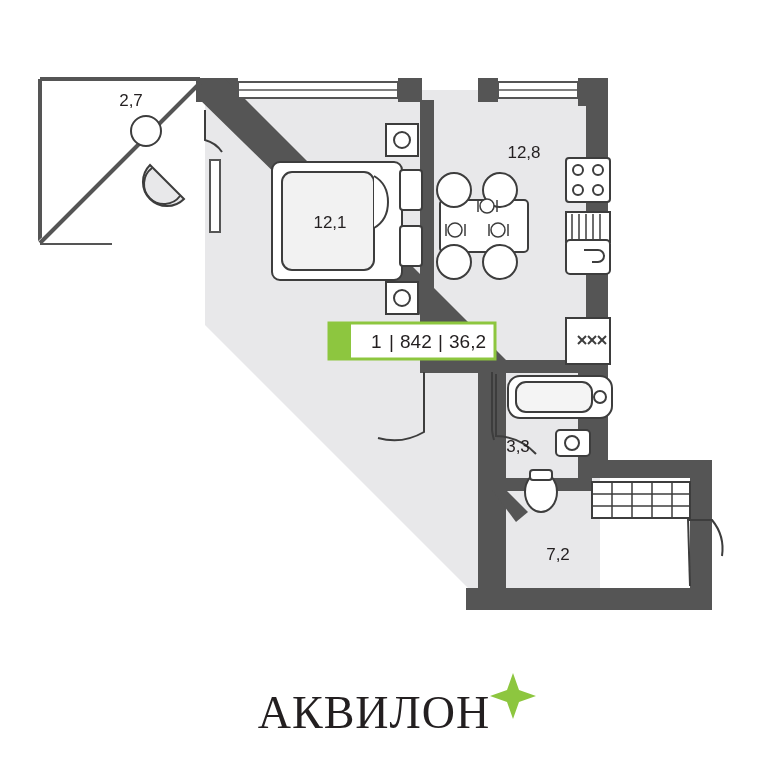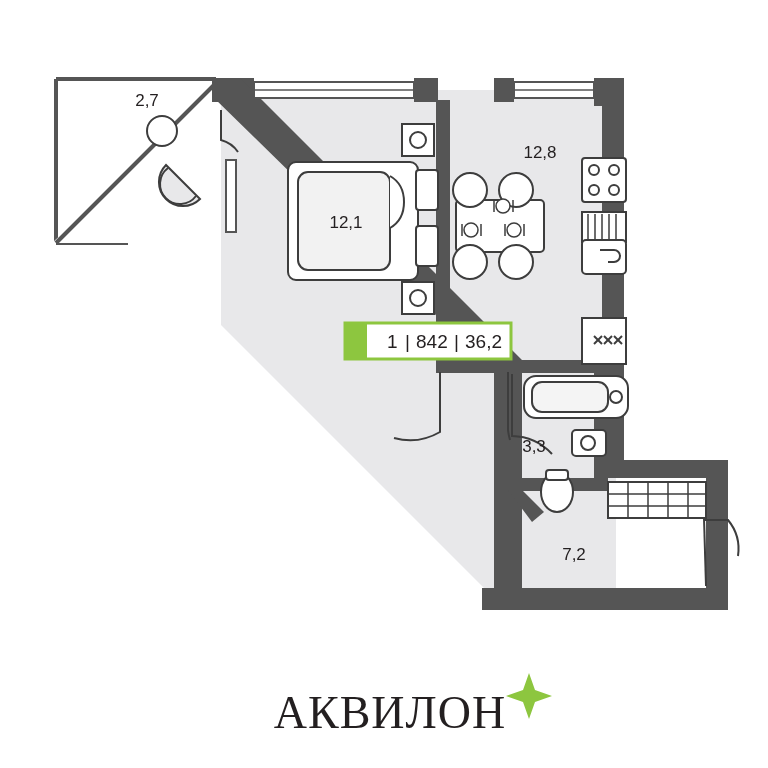--- a/index.html
+++ b/index.html
@@ -9,21 +9,21 @@
   }
   body {
     width: 768px;
     height: 768px;
     font-family: "Liberation Sans", sans-serif;
     position: relative;
     overflow: hidden;
   }
   #plan-root {
     position: absolute;
-    left: 16px; top: 0;
+    left: 0; top: 0;
     width: 632px;
     height: 768px;
   }
   svg.floorplan {
     display: block;
     width: 768px;
     height: 768px;
   }
   .area-label {
     font-family: "Liberation Sans", sans-serif;

